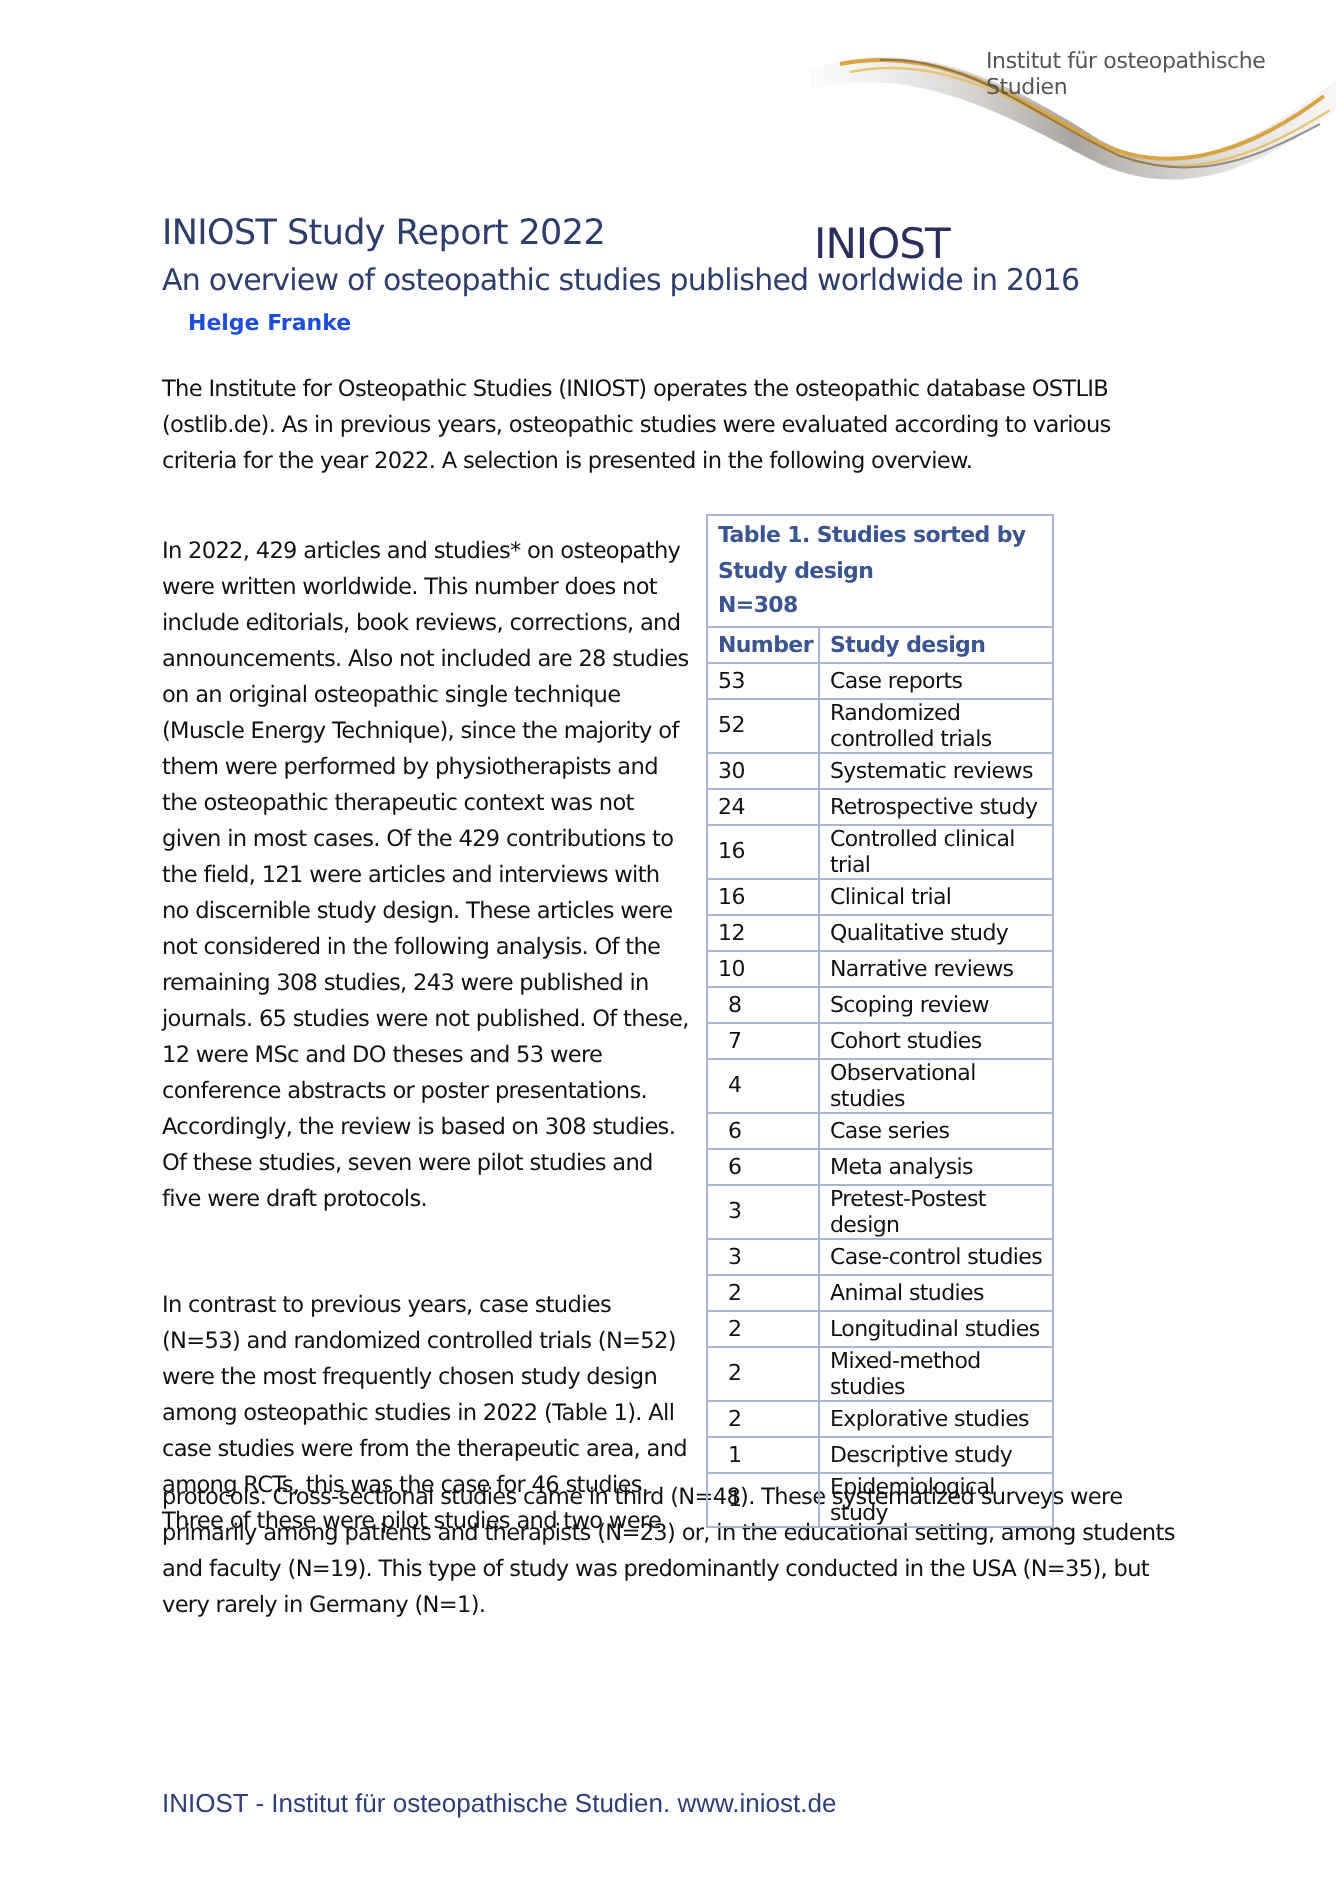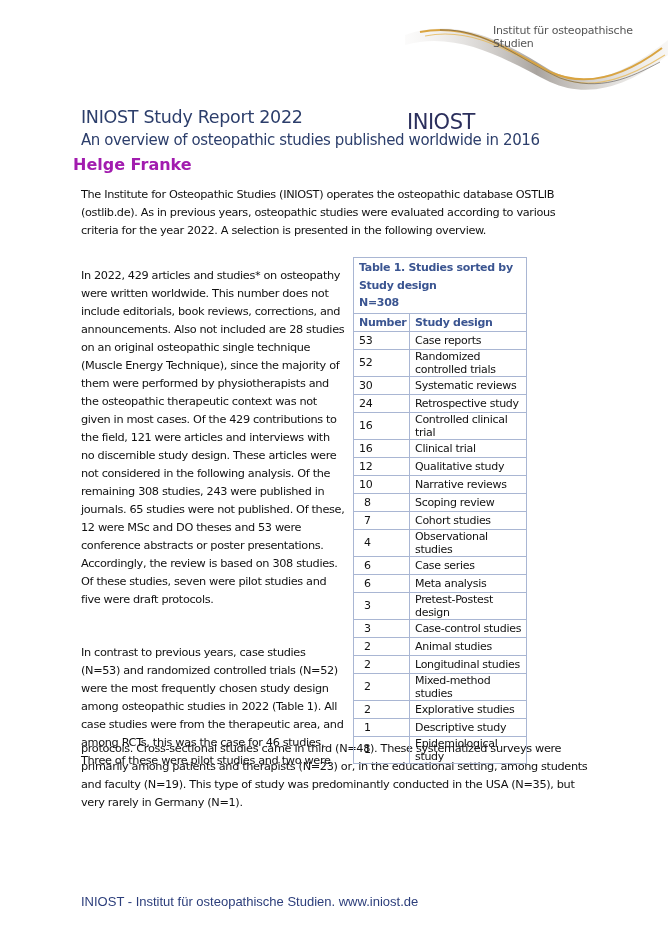--- a/index.html
+++ b/index.html
@@ -4,21 +4,21 @@
 <style>
   html, body { margin:0; padding:0; background:#ffffff; }
   body { width:668px; height:941px; position:relative; overflow:hidden;
          font-family:"Liberation Sans", sans-serif; color:#111; }
   .logo { position:absolute; left:400px; top:0; width:268px; height:100px; }
   .logo-tag { position:absolute; left:93px; top:24px; font-size:11px; color:#555; font-family:"DejaVu Sans", sans-serif; letter-spacing:-0.2px; }
   .logo-name { position:absolute; left:7px; top:62px; font-size:21px; color:#2b2f5c; font-family:"DejaVu Sans", sans-serif; letter-spacing:-0.5px;margin-top:48px; }
   .logo svg { position:absolute; left:0; top:0; }
   .title { position:absolute; left:81px; top:107px; font-size:17.5px; color:#2c3e6b; font-family:"DejaVu Sans", sans-serif; letter-spacing:-0.3px; }
   .subtitle { position:absolute; left:81px; top:131px; font-size:15px; color:#2c3e6b; font-family:"DejaVu Sans", sans-serif; letter-spacing:-0.4px; }
-  .author { position:absolute; left:73px; top:155px; font-size:16px; font-weight:bold; color:#a21caf; font-family:"DejaVu Sans", sans-serif; }
+  .author { position:absolute; left:94px; top:155px; font-size:11px; font-weight:bold; color:#1d4ed8; font-family:"DejaVu Sans", sans-serif; }
   .p { position:absolute; left:81px; font-size:11.3px; line-height:18px; color:#111; font-family:"DejaVu Sans", sans-serif; letter-spacing:-0.35px; }
   .intro { top:186px; width:510px; }
   .col { width:265px; }
   .p1 { top:267px; }
   .p2 { top:555px; }
   .p3 { top:644px; }
   .full { top:740px; width:510px; }
   .table { position:absolute; left:353px; top:257px; width:174px; border:1px solid #a9b6d3; border-collapse:collapse; font-family:"DejaVu Sans", sans-serif; font-size:11px; letter-spacing:-0.3px; }
   .table td, .table th { border:1px solid #a9b6d3; padding:0 0 0 5px; height:17px; text-align:left; vertical-align:middle; }
   .table .cap { color:#3b5591; font-weight:bold; line-height:17.5px; padding-top:1px; padding-bottom:1px; }

